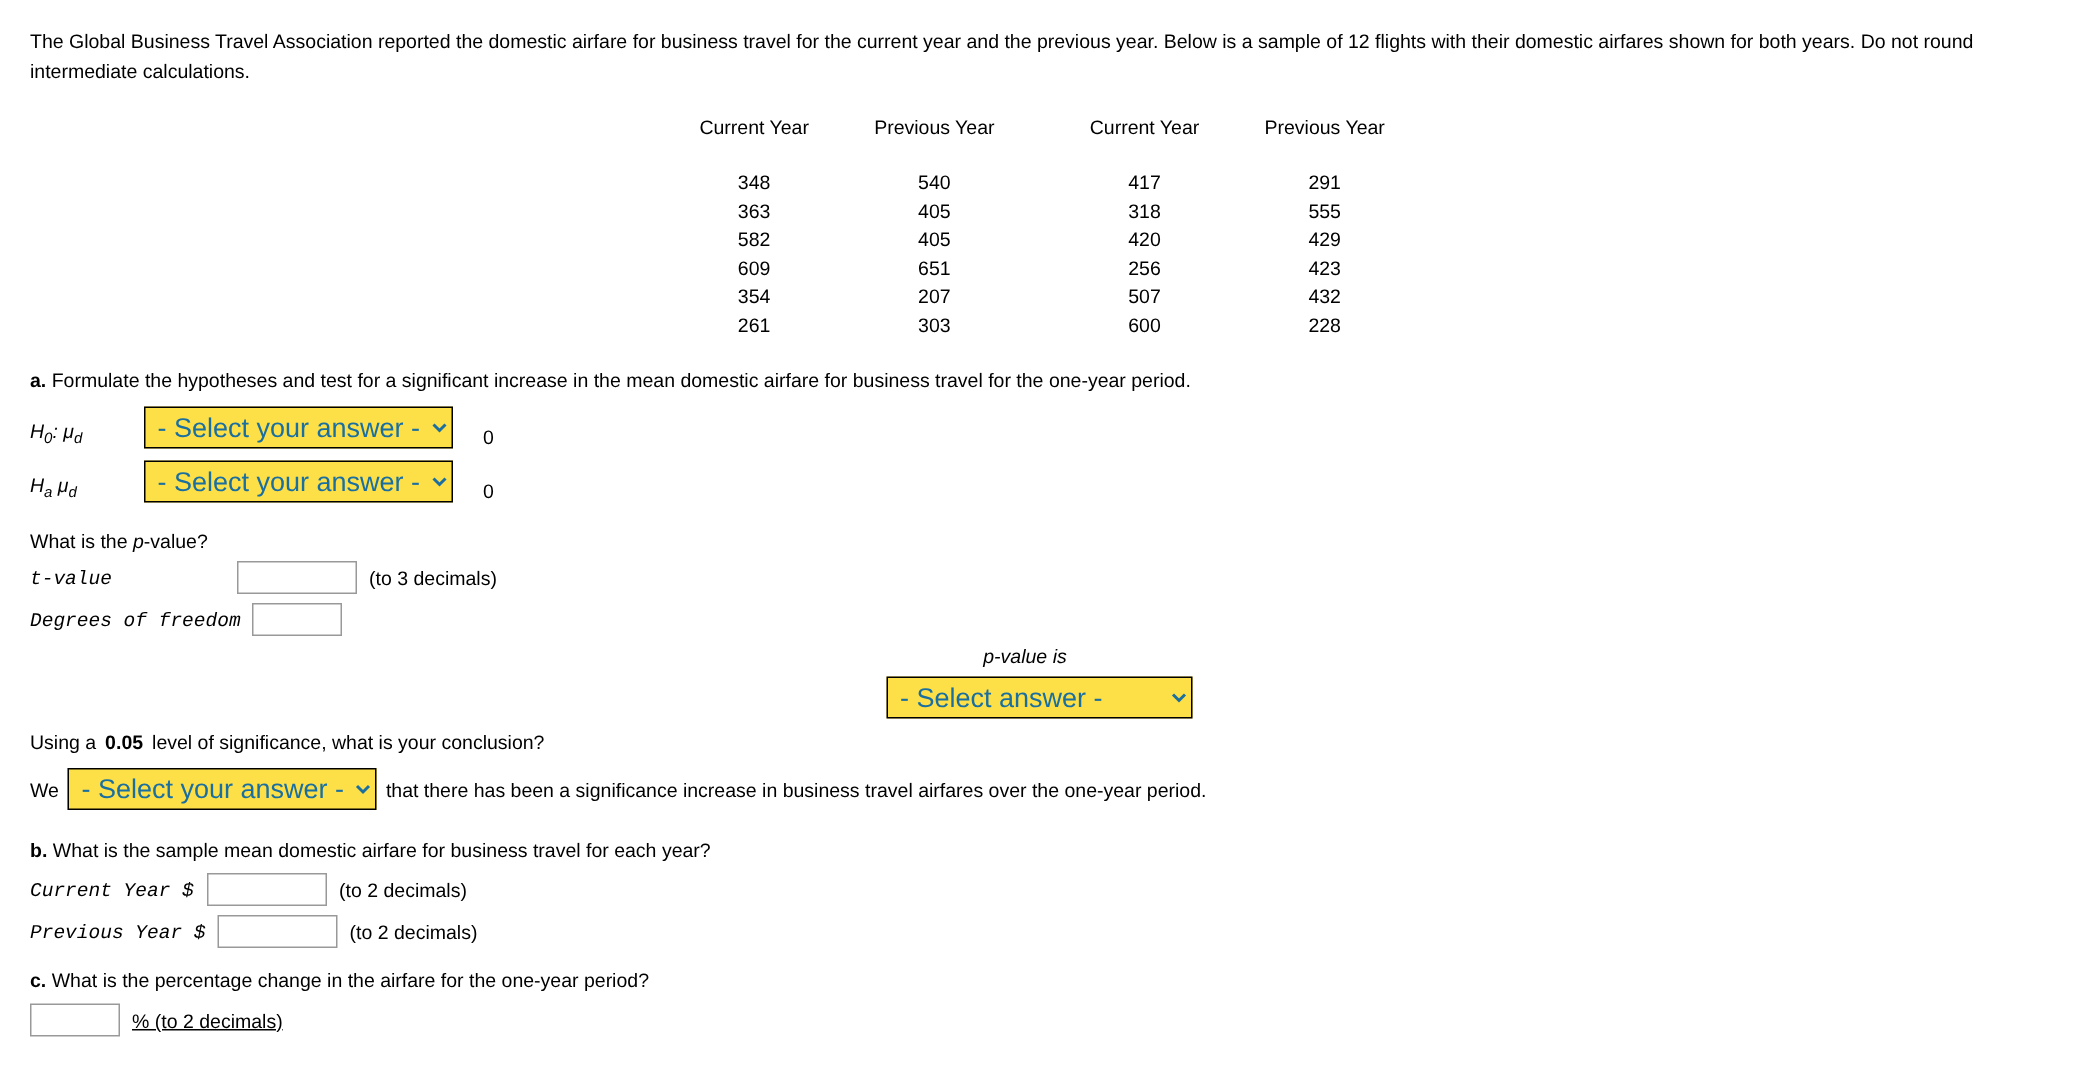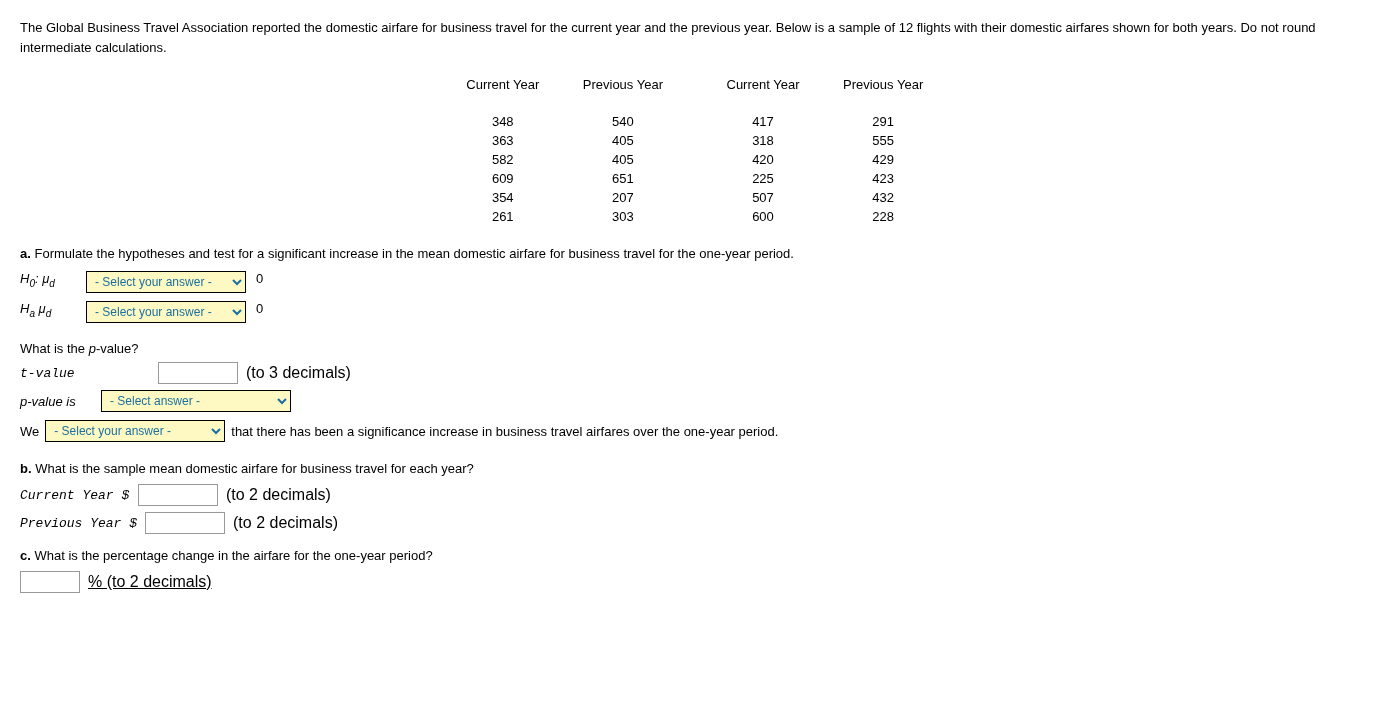--- a/index.html
+++ b/index.html
@@ -35,34 +35,34 @@
     .data-col .header {
       font-weight: normal;
       margin-bottom: 20px;
       color: #000;
     }
     .data-col .cell {
       padding: 2px 0;
     }
     .hypothesis-row {
       display: flex;
-      align-items: flex-start;
+      align-items: flex-end;
       margin-bottom: 8px;
-      gap: 6px;
+      gap: 16px;
     }
     .hyp-label {
       font-style: italic;
       min-width: 60px;
     }
     select {
       border: 1px solid #000;
       padding: 2px 4px;
-      font-size: 12px;
+      font-size: 18px;
       color: #1a6fa0;
-      background: #fef9c3;
+      background: #fde047;
       cursor: pointer;
     }
     .zero-label {
       margin-left: 4px;
     }
     .input-row {
       display: flex;
       align-items: center;
       gap: 8px;
       margin-bottom: 6px;
@@ -74,36 +74,37 @@
     }
     input[type="text"] {
       border: 1px solid #999;
       padding: 2px 4px;
       font-size: 13px;
       width: 80px;
       height: 22px;
     }
     .hint-text {
       color: #000;
-      font-size: 16px;
+      font-size: 13px;
     }
     .conclusion-row {
       display: flex;
       align-items: center;
       gap: 6px;
       margin-bottom: 10px;
       flex-wrap: wrap;
     }
     sub { font-size: 10px; }
     .bold { font-weight: bold; }
     .pvalue-row {
       display: flex;
       align-items: center;
       gap: 6px;
       margin-bottom: 6px;
+      flex-direction: column;
     }
     .pvalue-label {
       font-style: italic;
       min-width: 60px;
     }
     .dof-row {
       display: flex;
       align-items: center;
       gap: 8px;
       margin-bottom: 6px;
@@ -135,21 +136,21 @@
         <div class="cell">207</div>
         <div class="cell">303</div>
       </div>
     </div>
     <div class="data-col-group">
       <div class="data-col">
         <div class="header">Current Year</div>
         <div class="cell">417</div>
         <div class="cell">318</div>
         <div class="cell">420</div>
-        <div class="cell">225</div>
+        <div class="cell">256</div>
         <div class="cell">507</div>
         <div class="cell">600</div>
       </div>
       <div class="data-col">
         <div class="header">Previous Year</div>
         <div class="cell">291</div>
         <div class="cell">555</div>
         <div class="cell">429</div>
         <div class="cell">423</div>
         <div class="cell">432</div>
@@ -200,35 +201,44 @@
   <p style="margin-bottom:6px; margin-top:18px;">
     What is the <span style="font-style:italic;">p</span>-value?
   </p>
 
   <div class="input-row">
     <label style="font-style:italic; min-width:130px;"><i>t</i>-value</label>
     <input type="text" value="" style="">
     <span class="hint-text">(to 3 decimals)</span>
   </div>
 
+  <div class="dof-row input-row">
+    <label style="min-width:130px;">Degrees of freedom</label>
+    <input type="text" value="" style="width: 60px;">
+  </div>
 
   <div class="pvalue-row" style="margin-bottom:8px;">
     <span class="pvalue-label" style="font-style:italic; min-width:75px;"><i>p</i>-value is</span>
     <select style="color:#1a6fa0; min-width:190px;">
       <option>- Select answer -</option>
       <option>less than .005</option>
       <option>between .005 and .01</option>
       <option>between .01 and .025</option>
       <option>between .025 and .05</option>
       <option>between .05 and .10</option>
       <option>greater than .10</option>
     </select>
   </div>
 
   <div class="conclusion-row">
+    <span>Using a</span>
+    <span style="font-weight:bold;">0.05</span>
+    <span>level of significance, what is your conclusion?</span>
+  </div>
+  <div class="conclusion-row">
     <span>We</span>
     <select style="color:#1a6fa0; min-width:180px;">
       <option>- Select your answer -</option>
       <option>reject H₀</option>
       <option>do not reject H₀</option>
     </select>
     <span>that there has been a significance increase in business travel airfares over the one-year period.</span>
   </div>
 </div>
 

